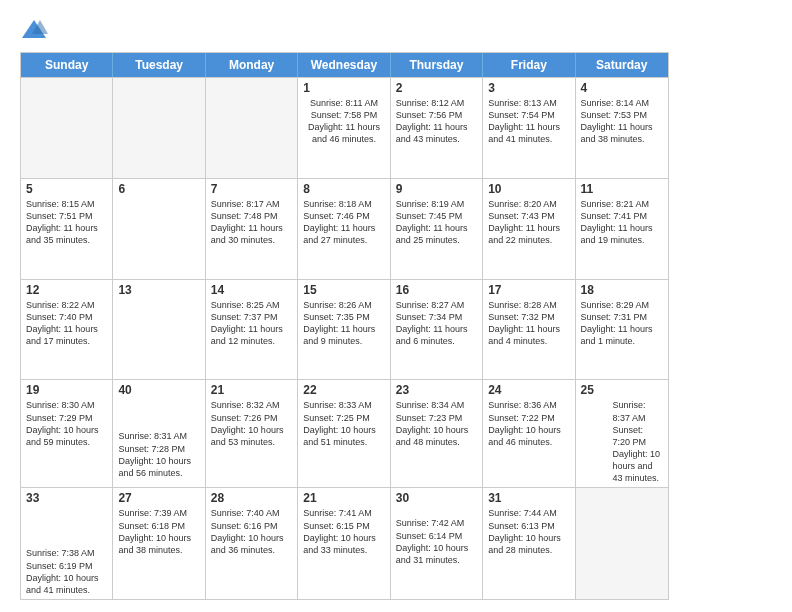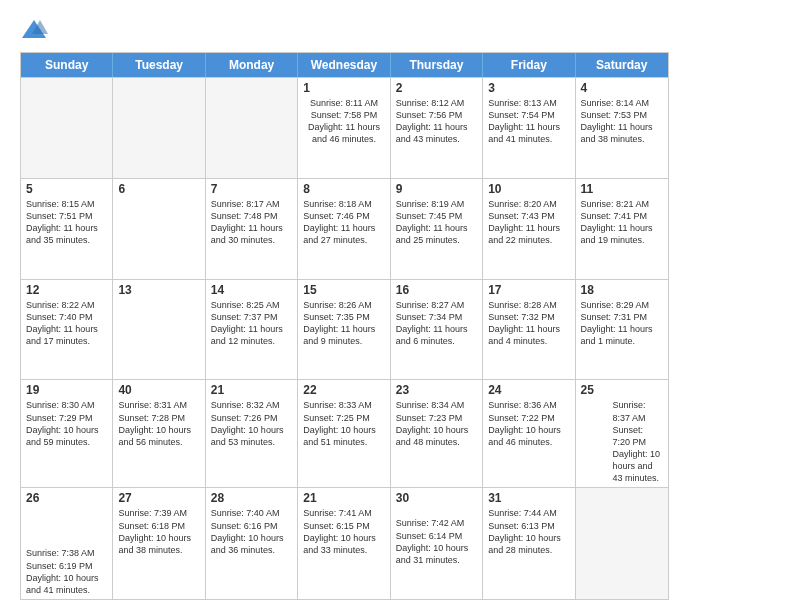--- a/index.html
+++ b/index.html
@@ -259,21 +259,21 @@
         </div>
         <div class="cal-row">
           <div class="cal-cell">
             <div class="day-number">19</div>
             <div class="cell-info" style="white-space: pre-line;">Sunrise: 8:30 AM
 Sunset: 7:29 PM
 Daylight: 10 hours and 59 minutes.</div>
           </div>
           <div class="cal-cell">
             <div class="day-number">40</div>
-            <div class="cell-info" style="white-space: pre-line;">Sunrise: 8:31 AM
+            <div class="cell-info" style="white-space: pre-line; margin-top: 31px;">Sunrise: 8:31 AM
 Sunset: 7:28 PM
 Daylight: 10 hours and 56 minutes.</div>
           </div>
           <div class="cal-cell">
             <div class="day-number">21</div>
             <div class="cell-info" style="white-space: pre-line;">Sunrise: 8:32 AM
 Sunset: 7:26 PM
 Daylight: 10 hours and 53 minutes.</div>
           </div>
           <div class="cal-cell">
@@ -296,21 +296,21 @@
           </div>
           <div class="cal-cell">
             <div class="day-number">25</div>
             <div class="cell-info" style="white-space: pre-line; margin-left: 32px;">Sunrise: 8:37 AM
 Sunset: 7:20 PM
 Daylight: 10 hours and 43 minutes.</div>
           </div>
         </div>
         <div class="cal-row">
           <div class="cal-cell">
-            <div class="day-number">26</div>
+            <div class="day-number">33</div>
             <div class="cell-info" style="white-space: pre-line; margin-top: 40px;">Sunrise: 7:38 AM
 Sunset: 6:19 PM
 Daylight: 10 hours and 41 minutes.</div>
           </div>
           <div class="cal-cell">
             <div class="day-number">27</div>
             <div class="cell-info" style="white-space: pre-line;">Sunrise: 7:39 AM
 Sunset: 6:18 PM
 Daylight: 10 hours and 38 minutes.</div>
           </div>

